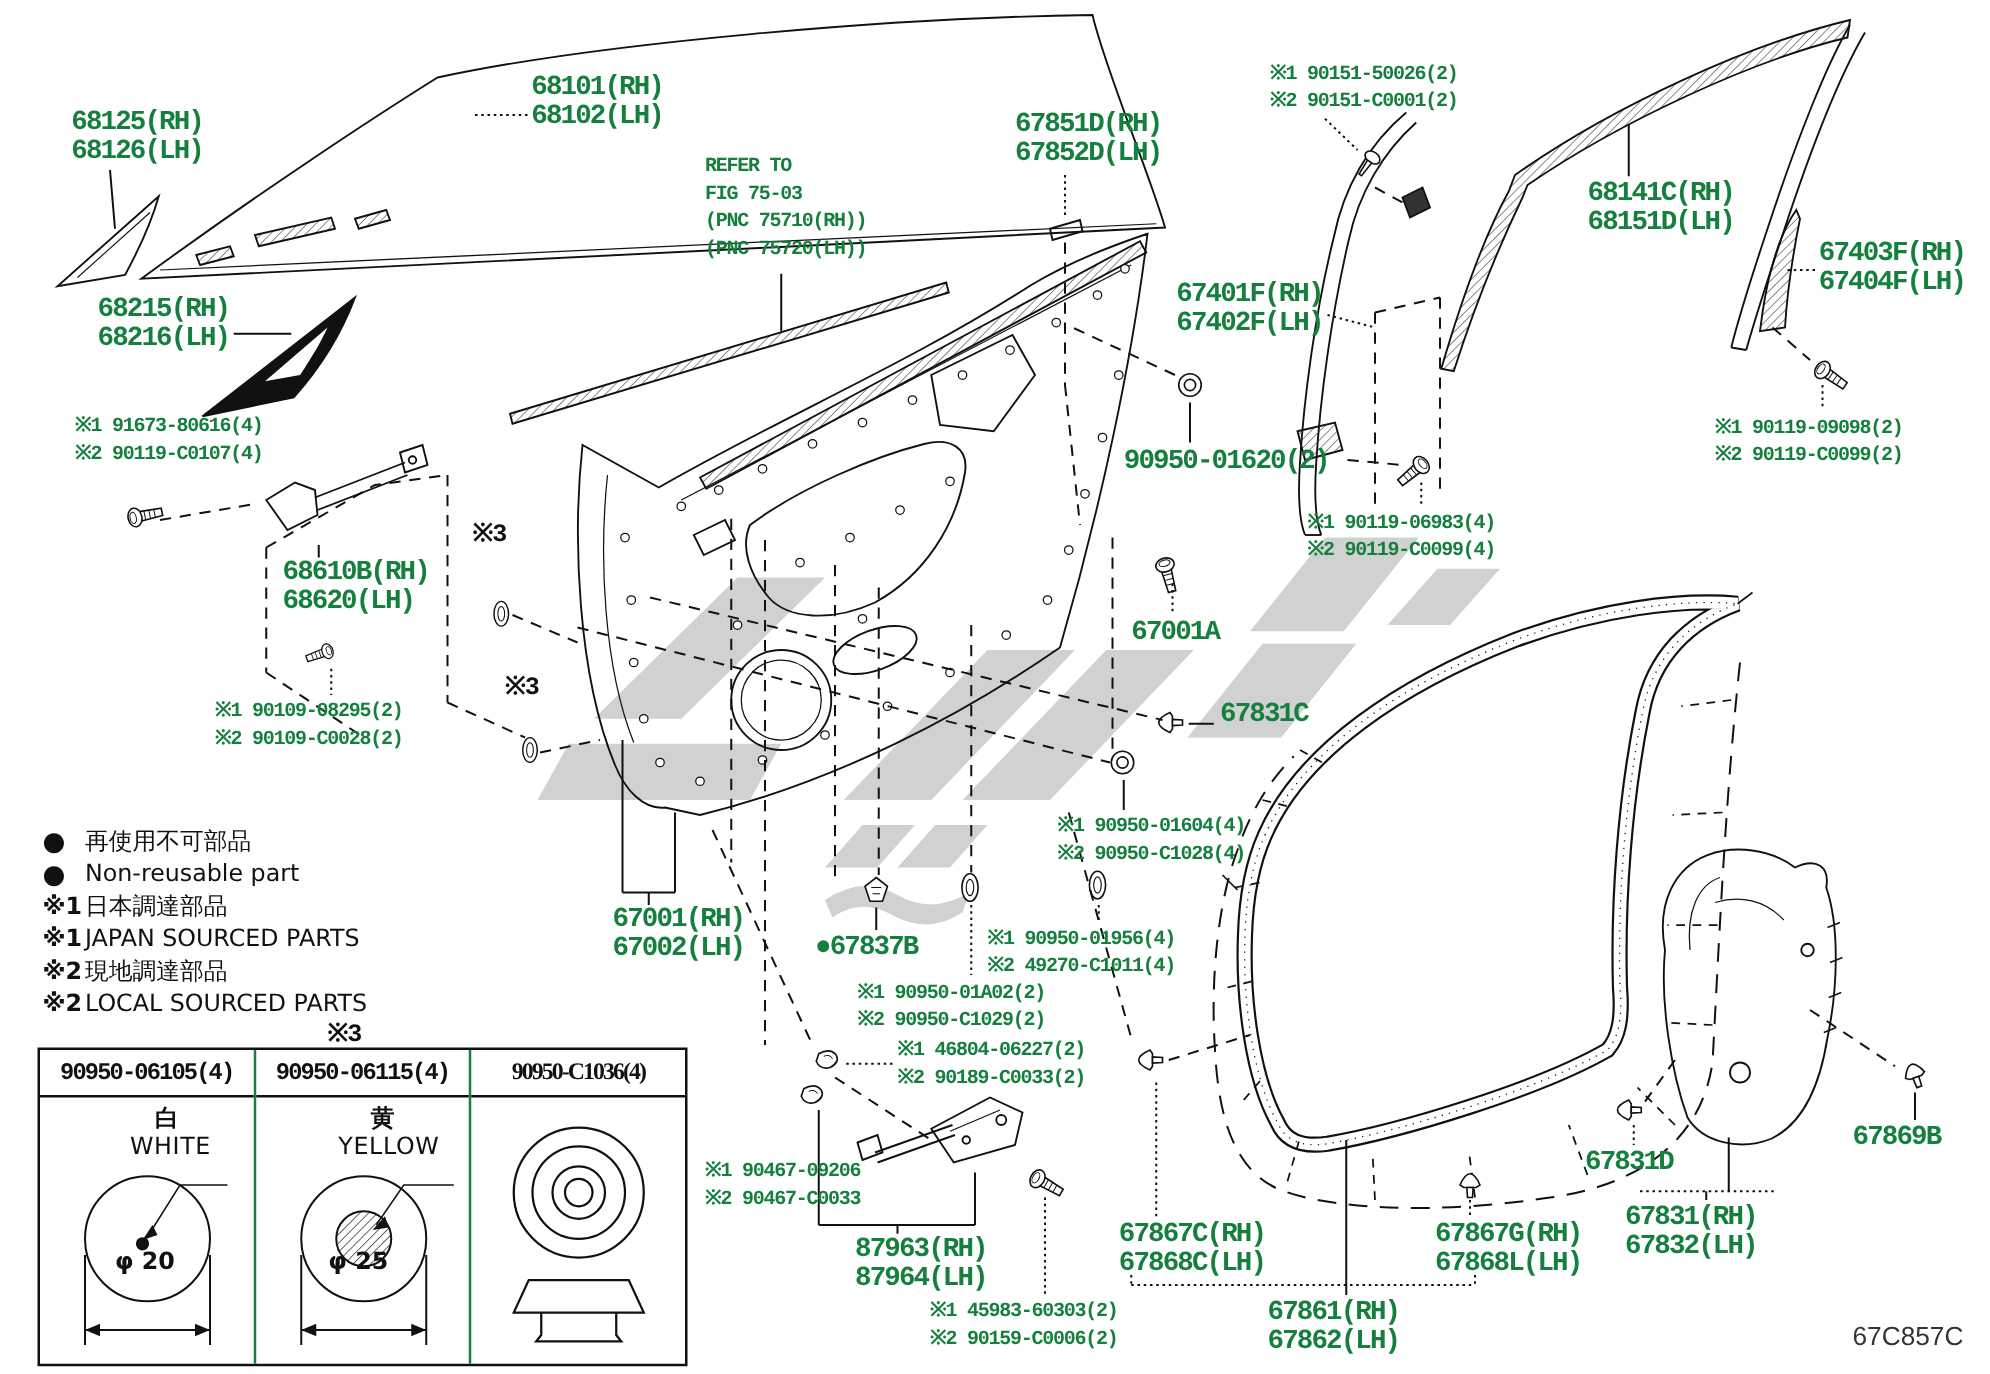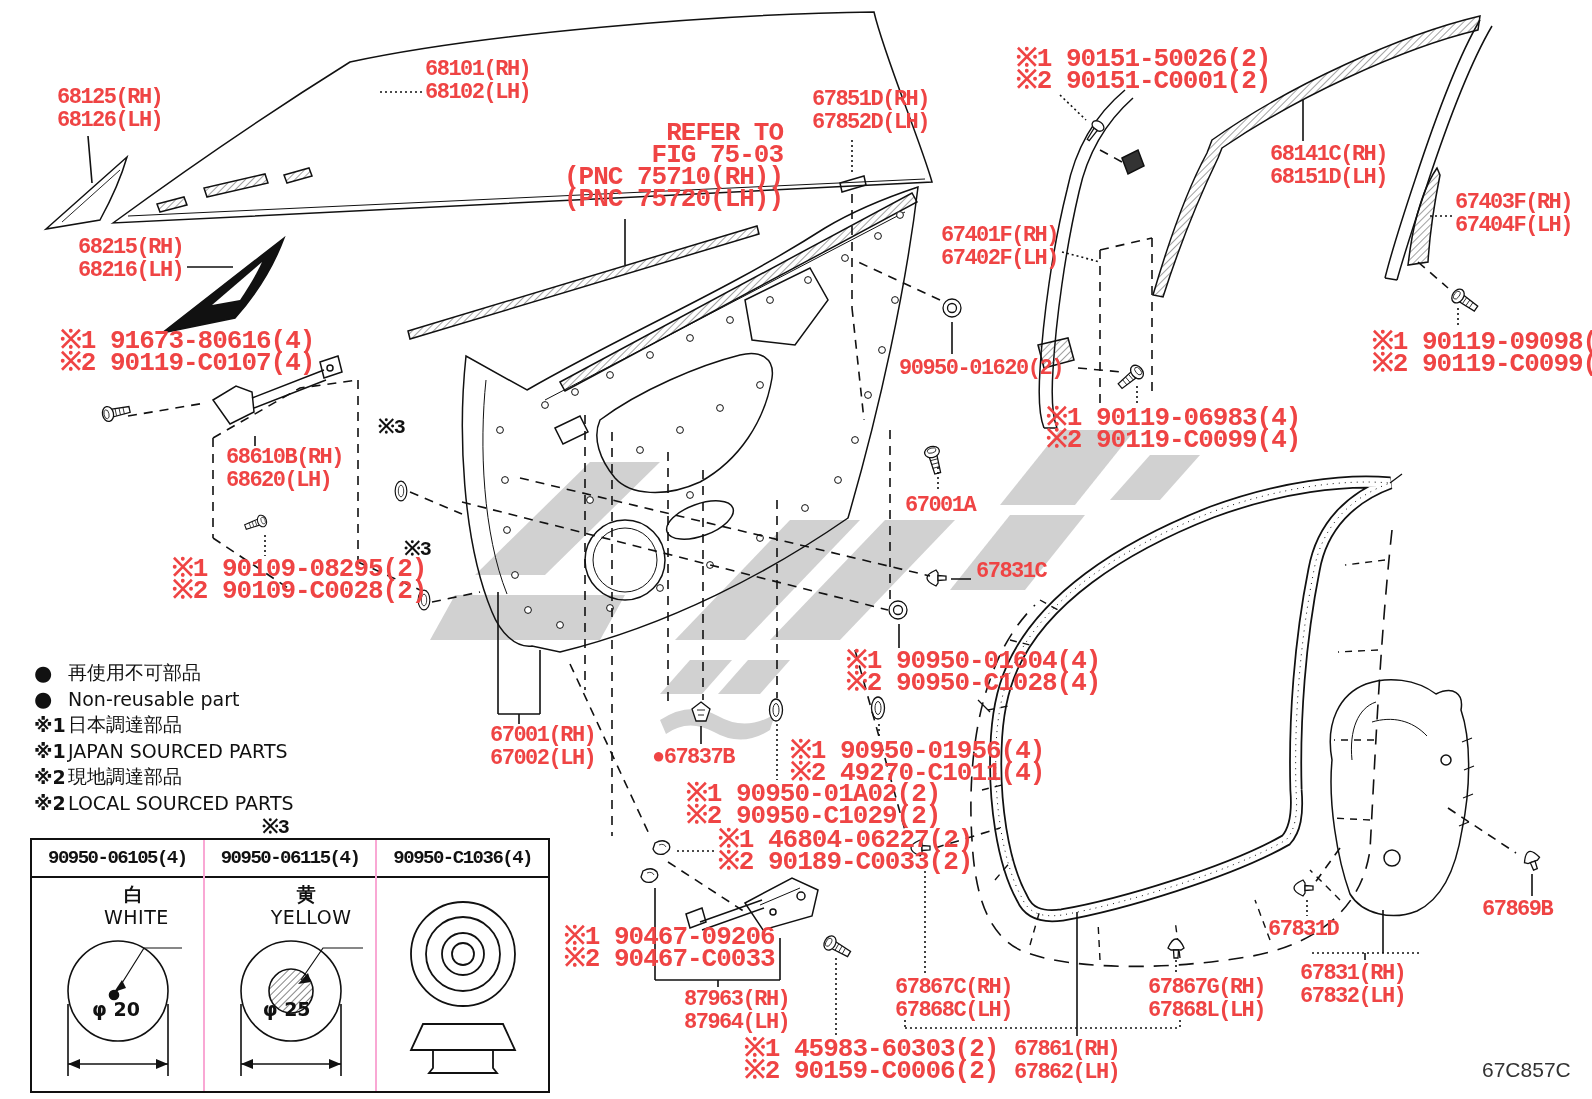--- a/index.html
+++ b/index.html
@@ -1,35 +1,35 @@
 <!DOCTYPE html>
 <html><head>
 <meta charset="utf-8">
 <style>
   html,body{margin:0;padding:0;background:#fff;}
   #stage{position:relative;width:1592px;height:1099px;background:#ffffff;overflow:hidden;
          font-family:"Liberation Mono","DejaVu Sans Mono",monospace;}
   #art{position:absolute;left:0;top:0;z-index:1;}
-  .pl{position:absolute;z-index:3;color:#ef4444;font-weight:bold;font-size:22px;line-height:23px;
+  .pl{position:absolute;z-index:3;color:#15803d;font-weight:bold;font-size:22px;line-height:23px;
       letter-spacing:-1.5px;white-space:nowrap;}
-  .pl.s{font-size:26px;line-height:22px;letter-spacing:-1px;text-align:right;}
+  .pl.s{font-size:16px;line-height:22px;letter-spacing:-1px;}
   .pl span{display:block;}
   .marker{position:absolute;z-index:3;color:#111;font-weight:bold;font-size:20px;letter-spacing:-1px;}
   .code{position:absolute;z-index:3;color:#333;font-size:21px;font-family:"Liberation Sans",sans-serif;}
   
   .legend{position:absolute;left:34px;top:660px;z-index:3;color:#111;
           font-family:"DejaVu Sans","Liberation Sans",sans-serif;font-size:19px;}
   .legend .row{display:flex;align-items:center;height:26px;}
   .legend .sym{display:inline-block;min-width:34px;font-weight:bold;}
   .legend .sym.dot{font-size:21px;}
   
   .ptable{position:absolute;left:30px;top:838px;width:516px;height:251px;z-index:3;
           border:2px solid #111;display:flex;}
-  .ptable .col{width:172px;border-right:2px solid #f9a8d4;position:relative;}
-  .ptable .col:last-child{border-right:none;}
+  .ptable .col{width:172px;border-right:2px solid #15803d;position:relative;}
+  .ptable .col:last-child{border-right:none;font-family:Liberation Serif, serif;}
   .ptable .head{height:36px;line-height:36px;text-align:center;border-bottom:2px solid #111;
                 font-weight:bold;font-size:19px;letter-spacing:-1.5px;color:#111;}
   .ptable .cjp{position:absolute;z-index:2;font-family:"DejaVu Sans",sans-serif;font-weight:bold;font-size:19px;color:#111;}
   .ptable .cen{position:absolute;z-index:2;font-family:"DejaVu Sans",sans-serif;font-size:19px;color:#111;letter-spacing:0.5px;}
   .ptable .dia{position:absolute;z-index:2;font-family:"DejaVu Sans",sans-serif;font-size:19px;font-weight:bold;color:#111;}
   .ptable svg{position:absolute;left:0;top:0;}
 </style>
 </head>
 <body>
 

